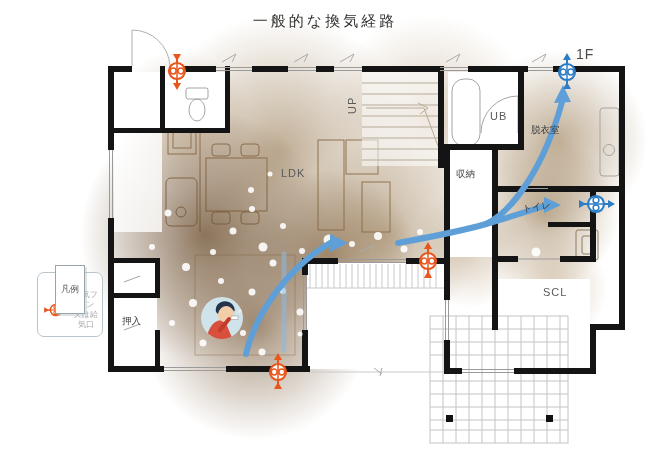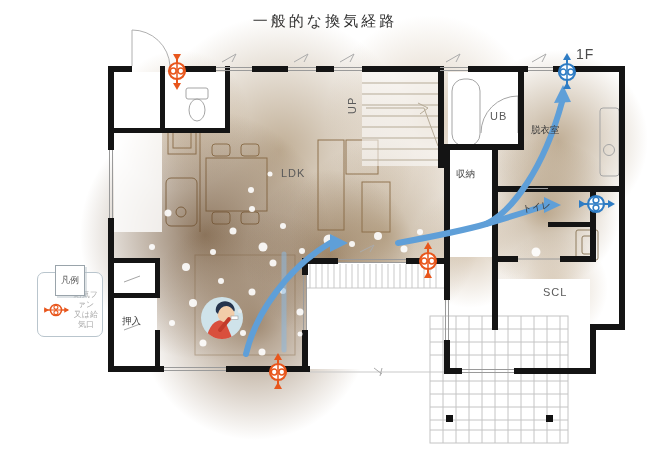--- a/index.html
+++ b/index.html
@@ -8,21 +8,21 @@
   .title{position:absolute;top:12px;left:0;width:100%;text-align:center;
          font-family:"DejaVu Serif","Liberation Serif",serif;
          font-size:15px;letter-spacing:3px;color:#2f2f2f;}
   .floor-label{position:absolute;left:576px;top:46px;font-size:14px;color:#4a4a4a;letter-spacing:1px;}
   .plan-svg{position:absolute;left:0;top:0;}
   
   .legend{position:absolute;left:37px;top:272px;width:66px;
           border:1.5px solid #b9c5cd;border-radius:7px;background:#fff;
           padding:12px 2px 6px 2px;box-sizing:border-box;}
   .legend-header{position:absolute;top:-8px;left:50%;transform:translateX(-50%);
-          background:#fff;border:1px solid #9aa4ab;padding:8px 5px;font-size:9px;color:#555;
+          background:#fff;border:1px solid #9aa4ab;padding:17px 5px;font-size:9px;color:#555;
           white-space:nowrap;box-shadow:2px 2px 0 rgba(180,190,198,.45);}
   .legend-item{display:flex;flex-direction:row;align-items:center;margin-top:4px;}
   .legend-label{font-size:8px;line-height:10px;color:#a8a8a8;text-align:center;white-space:pre-line;margin-top:1px;}
   .room-label{fill:#3c3c3c;font-size:9.5px;font-family:"Liberation Sans","DejaVu Sans",sans-serif;}
   .room-label-en{fill:#5a5a5a;font-size:11px;letter-spacing:1px;}
 </style>
 </head>
 <body>
 
 <div class="canvas">

